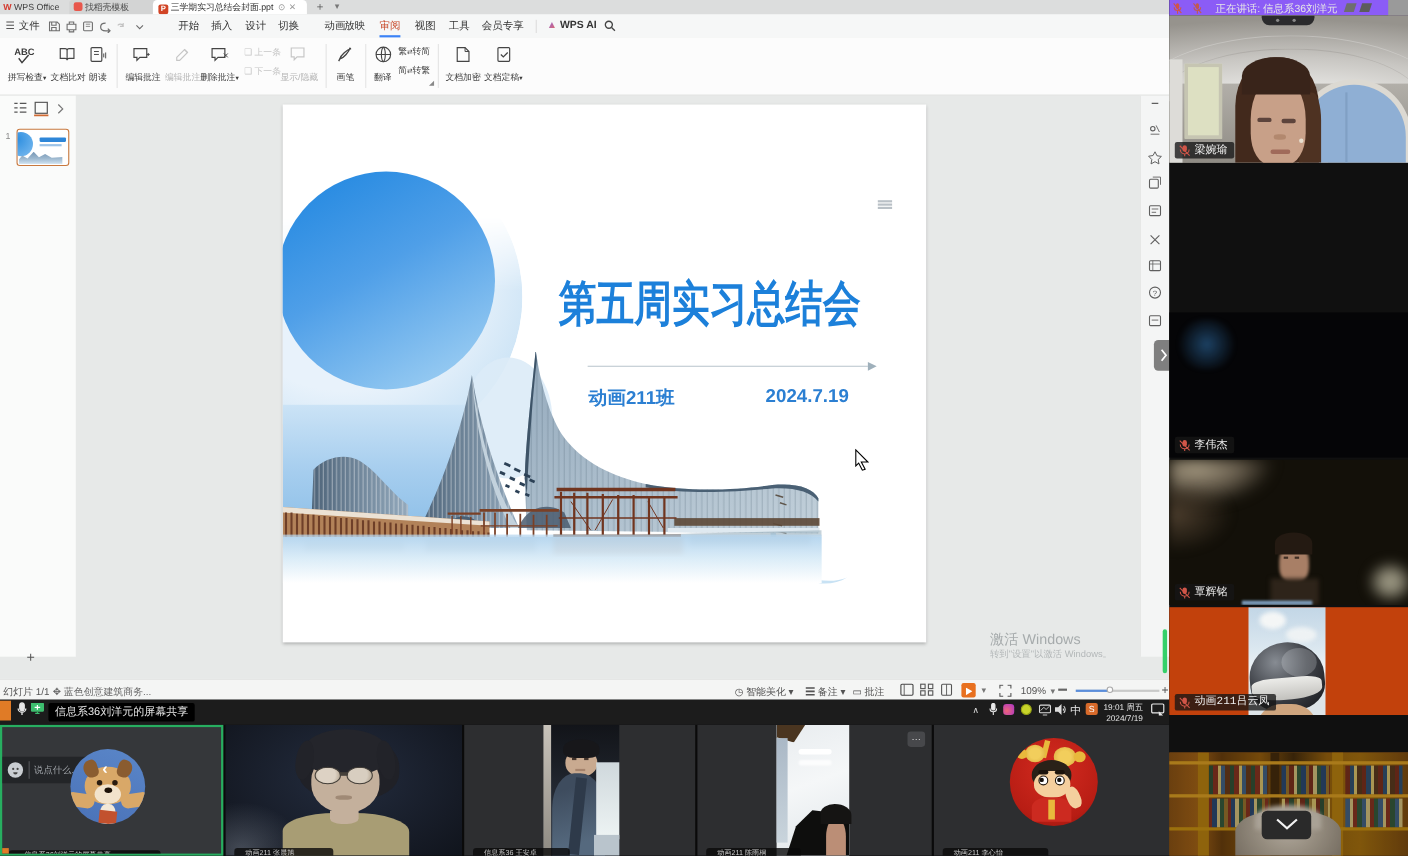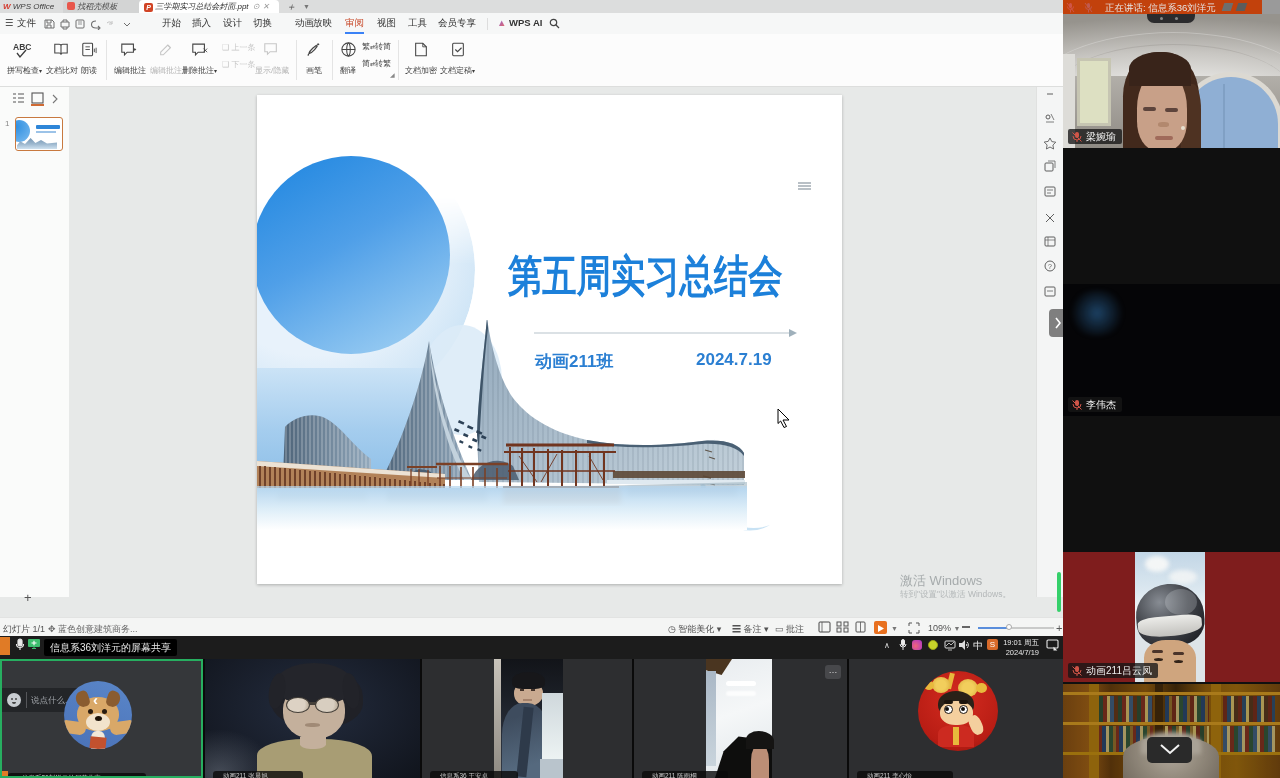--- a/index.html
+++ b/index.html
@@ -1,21 +1,21 @@
 <!DOCTYPE html>
 <html><head>
 <meta charset="utf-8">
 <style>
   * { margin:0; padding:0; box-sizing:border-box; }
   html,body { width:1280px; height:778px; overflow:hidden; background:#000; font-family:"Liberation Sans", sans-serif; }
   .abs { position:absolute; }
   #stage { position:relative; width:1280px; height:778px; background:#101010; }
   
   #wps { position:absolute; left:0; top:0; width:1063px; height:636px; background:#e7e9e8; }
-  #tabbar { position:absolute; left:0; top:0; width:1063px; height:13px; background:#dcdddd;font-style:italic; }
+  #tabbar { position:absolute; left:0; top:0; width:1063px; height:13px; background:#dcdddd; }
   .tab { position:absolute; top:0; height:13px; font-size:8px; color:#3c3c3c; line-height:13px; white-space:nowrap; }
   #tab-active { background:#fff; border-radius:4px 4px 0 0; }
   #menubar { position:absolute; left:0; top:13px; width:1063px; height:21px; background:#f6f7f7; }
   .mi { position:absolute; top:4px; font-size:9.5px; color:#343434; }
   #ribbon { position:absolute; left:0; top:34px; width:1063px; height:53px; background:#fcfcfc; border-bottom:1px solid #dddedd; }
   .rlabel { position:absolute; font-size:8px; color:#3d3d3d; top:31px; white-space:nowrap; letter-spacing:0; }
   .rlabel.dim { color:#b4b4b4; }
   .rsep { position:absolute; top:6px; height:40px; width:1px; background:#e4e4e4; }
   
   #lpanel { position:absolute; left:0; top:87px; width:69px; height:510px; background:#fafbfa; }
@@ -461,21 +461,21 @@
         <div class="abs" style="left:26px;top:29px;width:9px;height:3.5px;border-radius:2px;background:#1c140c;"></div>
         <div class="abs" style="left:41px;top:29px;width:9px;height:3.5px;border-radius:2px;background:#1c140c;"></div>
         <div class="abs" style="left:20px;top:54px;width:36px;height:22px;background:#cc2a20;border-radius:40% 40% 0 0;"></div>
         <div class="abs" style="left:35px;top:56px;width:6px;height:18px;background:#e8b93c;"></div>
         <div class="abs" style="left:52px;top:44px;width:12px;height:20px;border-radius:40%;background:#f4cf9e;transform:rotate(-24deg);"></div>
       </div>
       <div class="abs" style="left:8px;top:112px;width:96px;height:10px;background:rgba(10,10,10,.8);border-radius:3px 3px 0 0;color:#ccc;font-size:6.5px;line-height:9px;padding-left:10px;">动画211 李心怡</div>
     </div>
   </div>
   <div id="rstrip">
-    <div class="abs" style="left:0;top:0;width:217px;height:14px;background:#c2410c;">
+    <div class="abs" style="left:0;top:0;width:217px;height:14px;background:#8b5cf6;">
       <svg class="abs" style="left:3px;top:2px;" width="9" height="11" viewBox="0 0 9 11">
           <rect x="3" y="1" width="3" height="5" rx="1.5" fill="#d05548"></rect>
           <path d="M1.5 4.5a3 3 0 006 0M4.5 8v2.5M1 1l7 9" stroke="#d05548" stroke-width="1" fill="none"></path>
         </svg>
       <svg class="abs" style="left:21px;top:2px;" width="9" height="11" viewBox="0 0 9 11">
           <rect x="3" y="1" width="3" height="5" rx="1.5" fill="#c05a50"></rect>
           <path d="M1.5 4.5a3 3 0 006 0M4.5 8v2.5M1 1l7 9" stroke="#c05a50" stroke-width="1" fill="none"></path>
         </svg>
       <div class="abs" style="left:42px;top:2px;font-size:9.5px;color:#e6e6e6;">正在讲话: 信息系36刘洋元</div>
       <div class="abs" style="left:160px;top:3px;width:9px;height:8px;background:#6e6e6e;transform:skewX(-18deg);"></div>
@@ -511,22 +511,36 @@
 
 
     <div class="rtile" style="top:284px;height:132px;background:#050507;">
       <div class="abs" style="left:2px;top:6px;width:64px;height:46px;border-radius:50%;background:radial-gradient(circle,#1d4264 0%,rgba(15,35,60,0) 66%);filter:blur(2px);"></div>
       <div class="vlabel"><svg width="12" height="12" viewBox="0 0 12 12">
             <rect x="4" y="1" width="4" height="6" rx="2" fill="#d05548"></rect>
             <path d="M2 5a4 4 0 008 0M6 9v2M1.5 1.5l9 9" stroke="#d05548" stroke-width="1" fill="none"></path>
           </svg>李伟杰</div>
     </div>
 
-
-    <div class="rtile" style="top:552px;height:130px;background:#7f1d1d;">
+    <div class="rtile" style="top:418px;height:132px;background:#131009;">
+      <div class="abs" style="left:0;top:0;width:96px;height:42px;background:radial-gradient(ellipse at 25% 10%,#ab9f86 0%,#685e4e 40%,rgba(26,22,16,0) 70%);filter:blur(6px);"></div>
+      <div class="abs" style="left:0;top:26px;width:60px;height:60px;background:radial-gradient(ellipse at 8% 40%,#4a3c2c 0%,rgba(24,20,14,0) 68%);filter:blur(4px);"></div>
+      <div class="abs" style="left:100px;top:76px;width:27px;height:36px;border-radius:46% 46% 40% 40%;background:#a87f66;filter:blur(1.5px);"></div>
+      <div class="abs" style="left:96px;top:66px;width:34px;height:20px;border-radius:50% 50% 0 0;background:#241a12;"></div>
+      <div class="abs" style="left:104px;top:88px;width:4px;height:2px;background:#402e24;box-shadow:10px 0 0 #402e24;"></div>
+      <div class="abs" style="left:92px;top:108px;width:44px;height:24px;background:#2e241a;filter:blur(2px);"></div>
+      <div class="abs" style="left:178px;top:90px;width:46px;height:42px;background:radial-gradient(ellipse,#97937f 22%,rgba(44,40,32,0) 68%);filter:blur(5px);"></div>
+      <div class="abs" style="left:66px;top:128px;width:64px;height:4px;background:#7a9ab8;filter:blur(1px);"></div>
+      <div class="vlabel"><svg width="12" height="12" viewBox="0 0 12 12">
+            <rect x="4" y="1" width="4" height="6" rx="2" fill="#d05548"></rect>
+            <path d="M2 5a4 4 0 008 0M6 9v2M1.5 1.5l9 9" stroke="#d05548" stroke-width="1" fill="none"></path>
+          </svg>覃辉铭</div>
+    </div>
+
+    <div class="rtile" style="top:552px;height:98px;background:#c2410c;font-family:Liberation Mono, monospace;">
       <div class="abs" style="left:72px;top:0;width:70px;height:130px;background:linear-gradient(180deg,#c2d6e6 0%,#dce8f0 30%,#f0f4f6 45%,#dde4e8 55%);">
         <div class="abs" style="left:10px;top:4px;width:24px;height:16px;border-radius:50%;background:#f4f6f6;filter:blur(2px);"></div>
         <div class="abs" style="left:34px;top:18px;width:28px;height:14px;border-radius:50%;background:#eef2f4;filter:blur(2px);"></div>
         <div class="abs" style="left:1px;top:32px;width:68px;height:62px;border-radius:50% 50% 38% 38%;background:radial-gradient(circle at 36% 28%,#878c93 0%,#42454b 46%,#1e2025 88%);transform:rotate(-5deg);"></div>
         <div class="abs" style="left:3px;top:64px;width:64px;height:20px;border-radius:28% 28% 44% 44%;background:linear-gradient(180deg,#ecece9,#c2c1bd);transform:rotate(-5deg);"></div>
         <div class="abs" style="left:30px;top:37px;width:32px;height:26px;border-radius:50%;background:rgba(238,242,246,.22);"></div>
         <div class="abs" style="left:9px;top:88px;width:52px;height:42px;background:#cfa57e;border-radius:42% 42% 0 0;"></div>
         <div class="abs" style="left:17px;top:98px;width:11px;height:2.5px;border-radius:2px;background:#4a342a;box-shadow:21px 2px 0 #4a342a;"></div>
         <div class="abs" style="left:19px;top:106px;width:9px;height:3px;border-radius:50%;background:#332419;box-shadow:20px 2px 0 #332419;"></div>
       </div>

